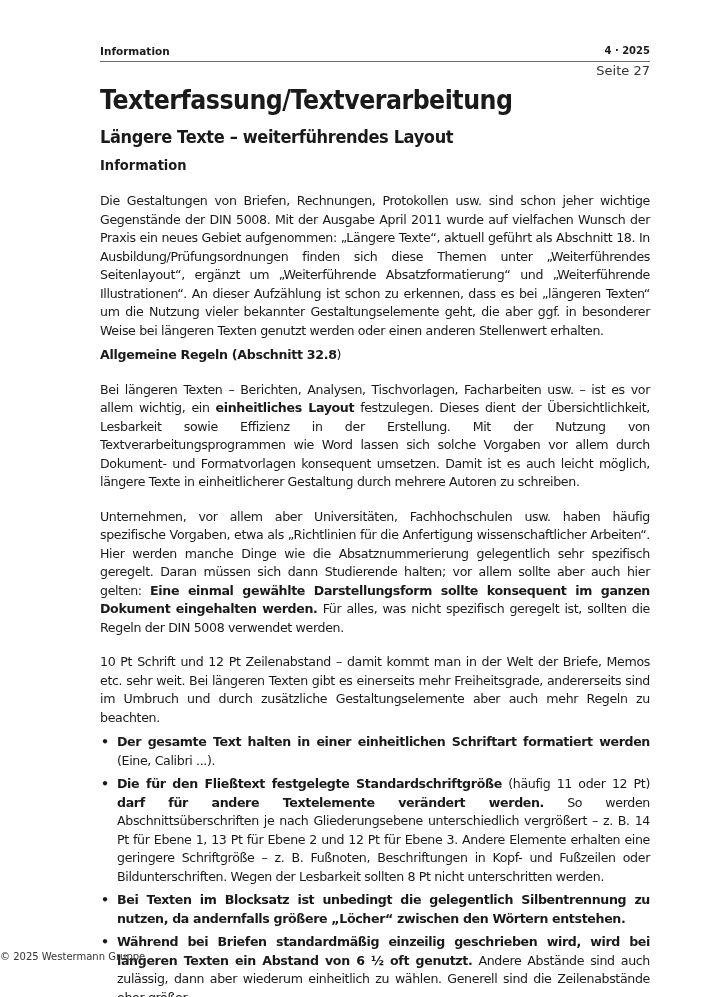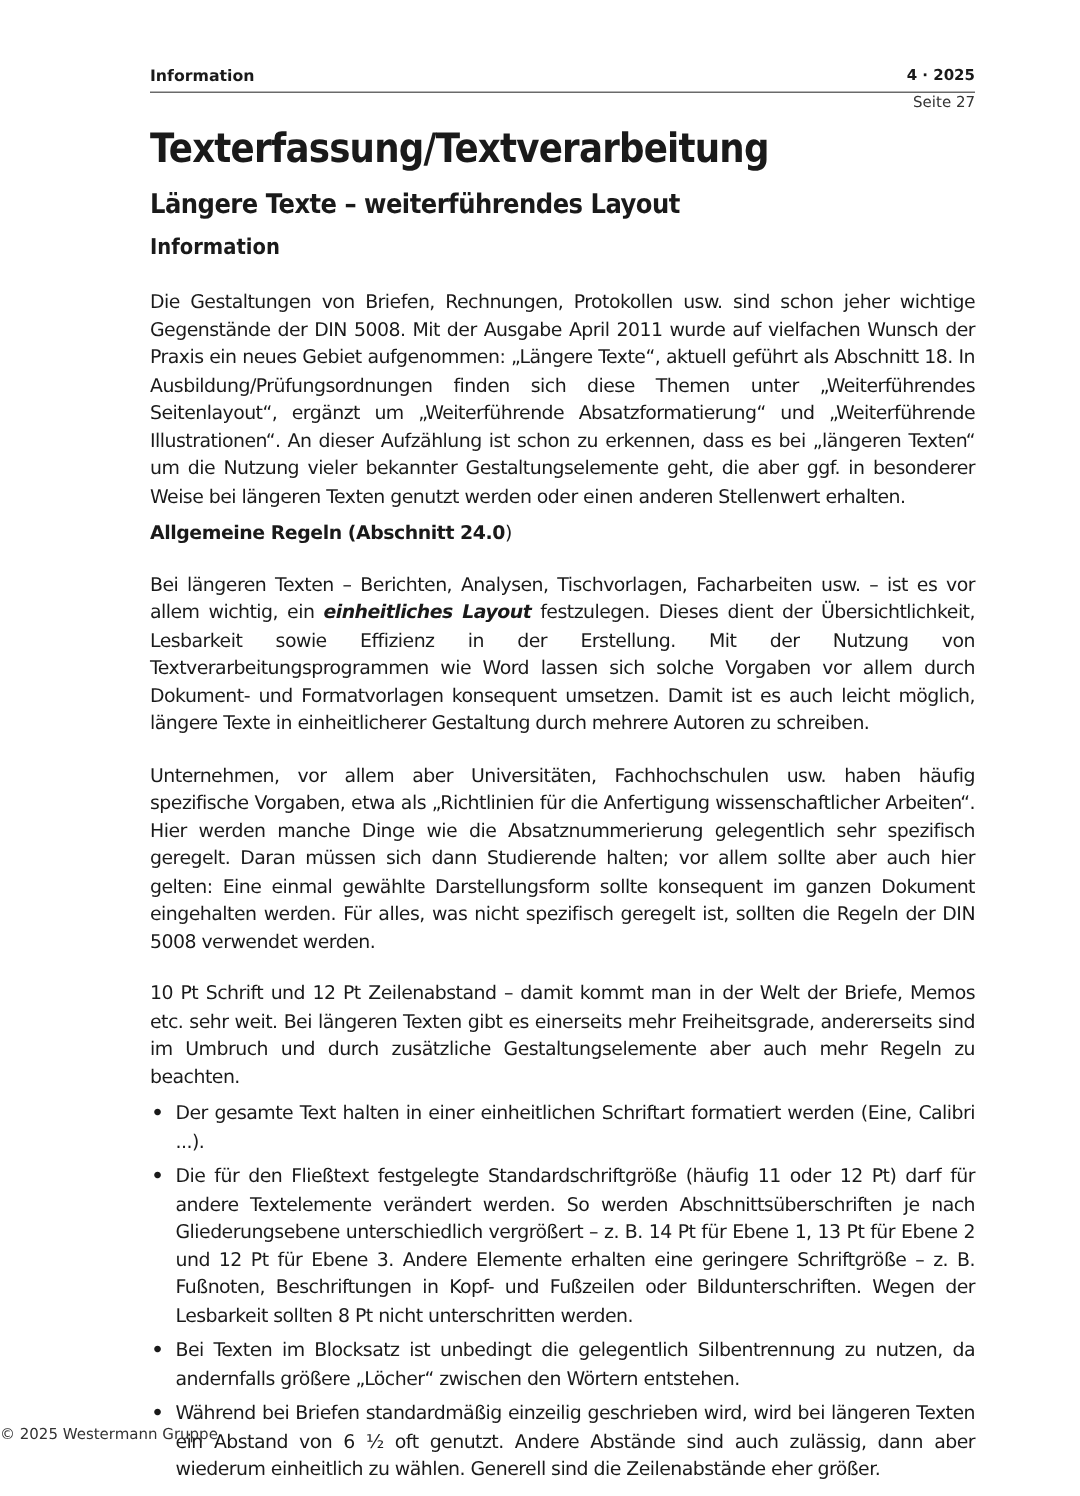--- a/index.html
+++ b/index.html
@@ -3,55 +3,55 @@
 <meta charset="utf-8">
 <style>
   html, body { margin: 0; padding: 0; background: #ffffff; }
   body { width: 720px; height: 997px; position: relative; overflow: hidden;
          font-family: "DejaVu Sans", "Liberation Sans", sans-serif; color: #1a1a1a; }
   .page { position: absolute; left: 100px; top: 0; width: 550px; }
   .header { position: absolute; top: 45px; left: 0; width: 550px; height: 16px;
             border-bottom: 1.4px solid #6a6a6a; }
   .header .left { position: absolute; left: 0; top: 0; font-size: 10.5px; font-weight: bold; }
   .header .right { position: absolute; right: 0; top: 0; font-size: 10px; font-weight: bold; }
-  .pagenum { position: absolute; top: 63px; right: 0; font-size: 10px; color: #333; }
+  .pagenum { position: absolute; top: 63px; right: 0; font-size: 13px; color: #333; }
   h1 { position: absolute; top: 84px; left: 0; margin: 0; font-size: 27px; font-weight: bold;
        letter-spacing: -0.6px; font-family: "DejaVu Sans", sans-serif; transform: scaleX(0.88); transform-origin: left; white-space: nowrap; }
   .content { position: absolute; top: 124px; left: 0; width: 550px; }
   h2 { margin: 0; font-size: 18px; font-weight: bold; letter-spacing: -0.4px; transform: scaleX(0.9); transform-origin: left; white-space: nowrap; line-height: 26px; }
   h3 { margin: 4px 0 3px 0; font-size: 14.5px; font-weight: bold; transform: scaleX(0.9); transform-origin: left; white-space: nowrap; line-height: 22px; }
   h4 { margin: 6px 0 1px 0; font-size: 12.6px; font-weight: bold; line-height: 18.5px; letter-spacing: -0.3px; }
   h4 .paren { font-weight: normal; }
   p { margin: 16px 0 6px 0; font-size: 12.6px; line-height: 18.5px; text-align: justify; letter-spacing: -0.35px; }
   ul { list-style: none; margin: 0; padding: 0; }
   li { position: relative; padding-left: 17px; margin: 0 0 5px 0; font-size: 12.6px; line-height: 18.5px;
        text-align: justify; letter-spacing: -0.35px; }
   li .bullet { position: absolute; left: 1px; top: 0; font-weight: bold; }
-  b, .b { font-weight: normal; }
-  .bi { font-weight: bold; font-style: italic; }
+  b, .b { font-weight: bold; }
+  .bi { font-weight: bold; }
   .footer { position: absolute; top: 951px; left: 0; width: 604px; text-align: left; font-size: 10px; color: #333; }
 </style>
 </head>
 <body>
 
 <div class="page">
   <div class="header">
     <span class="left">Information</span>
     <span class="right">4 · 2025</span>
   </div>
   <div class="pagenum">Seite 27</div>
 
   <h1>Texterfassung/Textverarbeitung</h1>
 
   <div class="content">
     <h2>Längere Texte – weiterführendes Layout</h2>
     <h3>Information</h3>
     <p>Die Gestaltungen von Briefen, Rechnungen, Protokollen usw. sind schon jeher wichtige Gegenstände der DIN 5008. Mit der Ausgabe April 2011 wurde auf vielfachen Wunsch der Praxis ein neues Gebiet aufgenommen: „Längere Texte“, aktuell geführt als Abschnitt 18. In Ausbildung/Prüfungsordnungen finden sich diese Themen unter „Weiterführendes Seitenlayout“, ergänzt um „Weiterführende Absatzformatierung“ und „Weiterführende Illustrationen“. An dieser Aufzählung ist schon zu erkennen, dass es bei „längeren Texten“ um die Nutzung vieler bekannter Gestaltungselemente geht, die aber ggf. in besonderer Weise bei längeren Texten genutzt werden oder einen anderen Stellenwert erhalten.</p>
 
-    <h4><span>Allgemeine Regeln (Abschnitt 24.0</span><span class="paren">)</span></h4>
+    <h4><span>Allgemeine Regeln (Abschnitt 32.8</span><span class="paren">)</span></h4>
     <p><span>Bei längeren Texten – Berichten, Analysen, Tischvorlagen, Facharbeiten usw. – ist es vor allem wichtig, ein </span><span class="bi">einheitliches Layout</span><span> festzulegen. Dieses dient der Übersichtlichkeit, Lesbarkeit sowie Effizienz in der Erstellung. Mit der Nutzung von Textverarbeitungsprogrammen wie Word lassen sich solche Vorgaben vor allem durch Dokument- und Formatvorlagen konsequent umsetzen. Damit ist es auch leicht möglich, längere Texte in einheitlicherer Gestaltung durch mehrere Autoren zu schreiben.</span></p>
     <p><span>Unternehmen, vor allem aber Universitäten, Fachhochschulen usw. haben häufig spezifische Vorgaben, etwa als „Richtlinien für die Anfertigung wissenschaftlicher Arbeiten“. Hier werden manche Dinge wie die Absatznummerierung gelegentlich sehr spezifisch geregelt. Daran müssen sich dann Studierende halten; vor allem sollte aber auch hier gelten: </span><span class="b">Eine einmal gewählte Darstellungsform sollte konsequent im ganzen Dokument eingehalten werden.</span><span> Für alles, was nicht spezifisch geregelt ist, sollten die Regeln der DIN 5008 verwendet werden.</span></p>
 
     <p>10 Pt Schrift und 12 Pt Zeilenabstand – damit kommt man in der Welt der Briefe, Memos etc. sehr weit. Bei längeren Texten gibt es einerseits mehr Freiheitsgrade, andererseits sind im Umbruch und durch zusätzliche Gestaltungselemente aber auch mehr Regeln zu beachten.</p>
 
     <ul>
       <li>
         <span class="bullet">•</span>
         <span class="b">Der gesamte Text halten in einer einheitlichen Schriftart formatiert werden</span><span> (Eine, Calibri ...).</span>
       </li>

